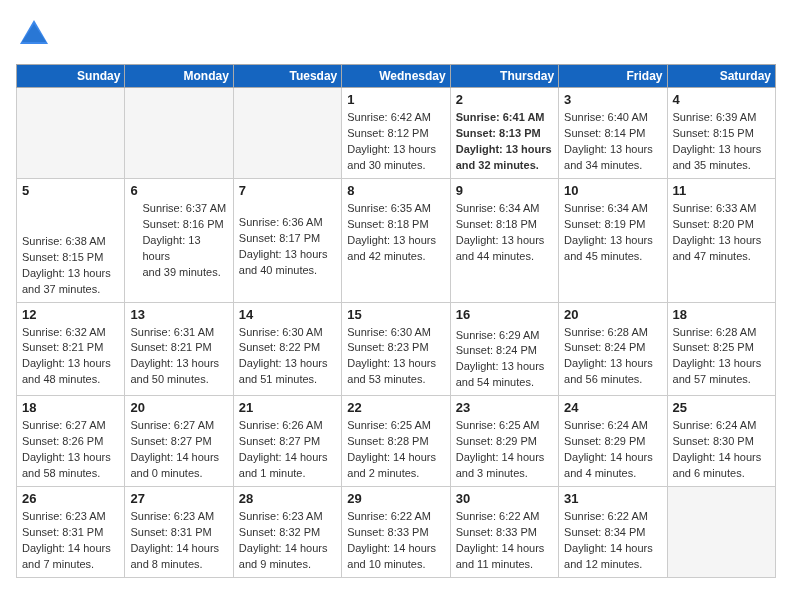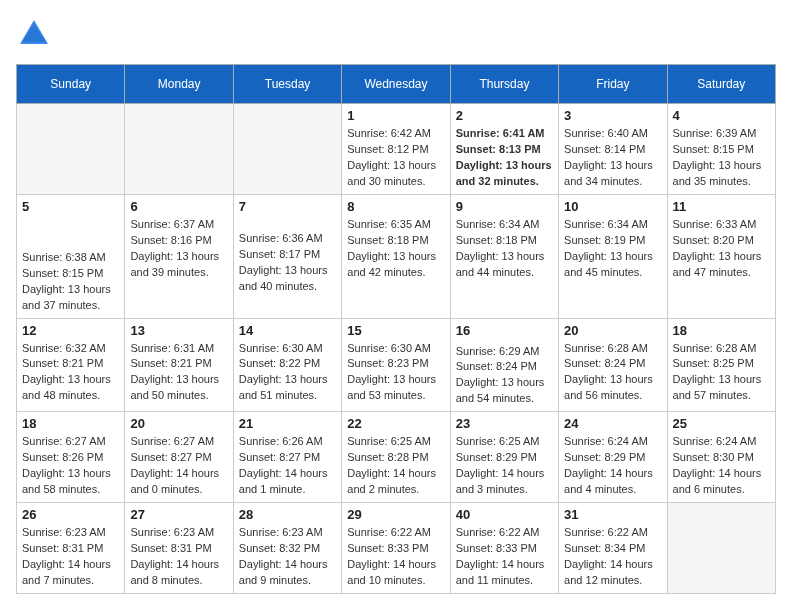--- a/index.html
+++ b/index.html
@@ -46,23 +46,23 @@
     }
     .calendar {
       width: 100%;
       border-collapse: collapse;
       table-layout: fixed;
     }
     .calendar th {
       background-color: #1565c0;
       color: #fff;
       font-size: 12px;
-      font-weight: normal;
-      padding: 12px 4px;
-      text-align: center;
+      font-weight: bold;
+      padding: 4px 4px;
+      text-align: right;
       border: 1px solid #aaa;
     }
     .calendar td {
       border: 1px solid #ccc;
       vertical-align: top;
       padding: 4px 5px;
       font-size: 10px;
       color: #333;
       height: 88px;
       background: #fff;
@@ -152,21 +152,21 @@
       <tr>
         <td>
           <span class="day-number">5</span>
           <div class="day-info" style="white-space: pre-line; margin-top: 36px;">Sunrise: 6:38 AM
 Sunset: 8:15 PM
 Daylight: 13 hours
 and 37 minutes.</div>
         </td>
         <td>
           <span class="day-number">6</span>
-          <div class="day-info" style="white-space: pre-line;">Sunrise: 6:37 AM
+          <div class="day-info" style="white-space: pre-line; margin-left: 12px;">Sunrise: 6:37 AM
 Sunset: 8:16 PM
 Daylight: 13 hours
 and 39 minutes.</div>
         </td>
         <td>
           <span class="day-number">7</span>
           <div class="day-info" style="white-space: pre-line; margin-top: 17px;">Sunrise: 6:36 AM
 Sunset: 8:17 PM
 Daylight: 13 hours
 and 40 minutes.</div>
@@ -325,21 +325,21 @@
 and 9 minutes.</div>
         </td>
         <td>
           <span class="day-number">29</span>
           <div class="day-info" style="white-space: pre-line;">Sunrise: 6:22 AM
 Sunset: 8:33 PM
 Daylight: 14 hours
 and 10 minutes.</div>
         </td>
         <td>
-          <span class="day-number">40</span>
+          <span class="day-number">30</span>
           <div class="day-info" style="white-space: pre-line;">Sunrise: 6:22 AM
 Sunset: 8:33 PM
 Daylight: 14 hours
 and 11 minutes.</div>
         </td>
         <td>
           <span class="day-number">31</span>
           <div class="day-info" style="white-space: pre-line;">Sunrise: 6:22 AM
 Sunset: 8:34 PM
 Daylight: 14 hours

